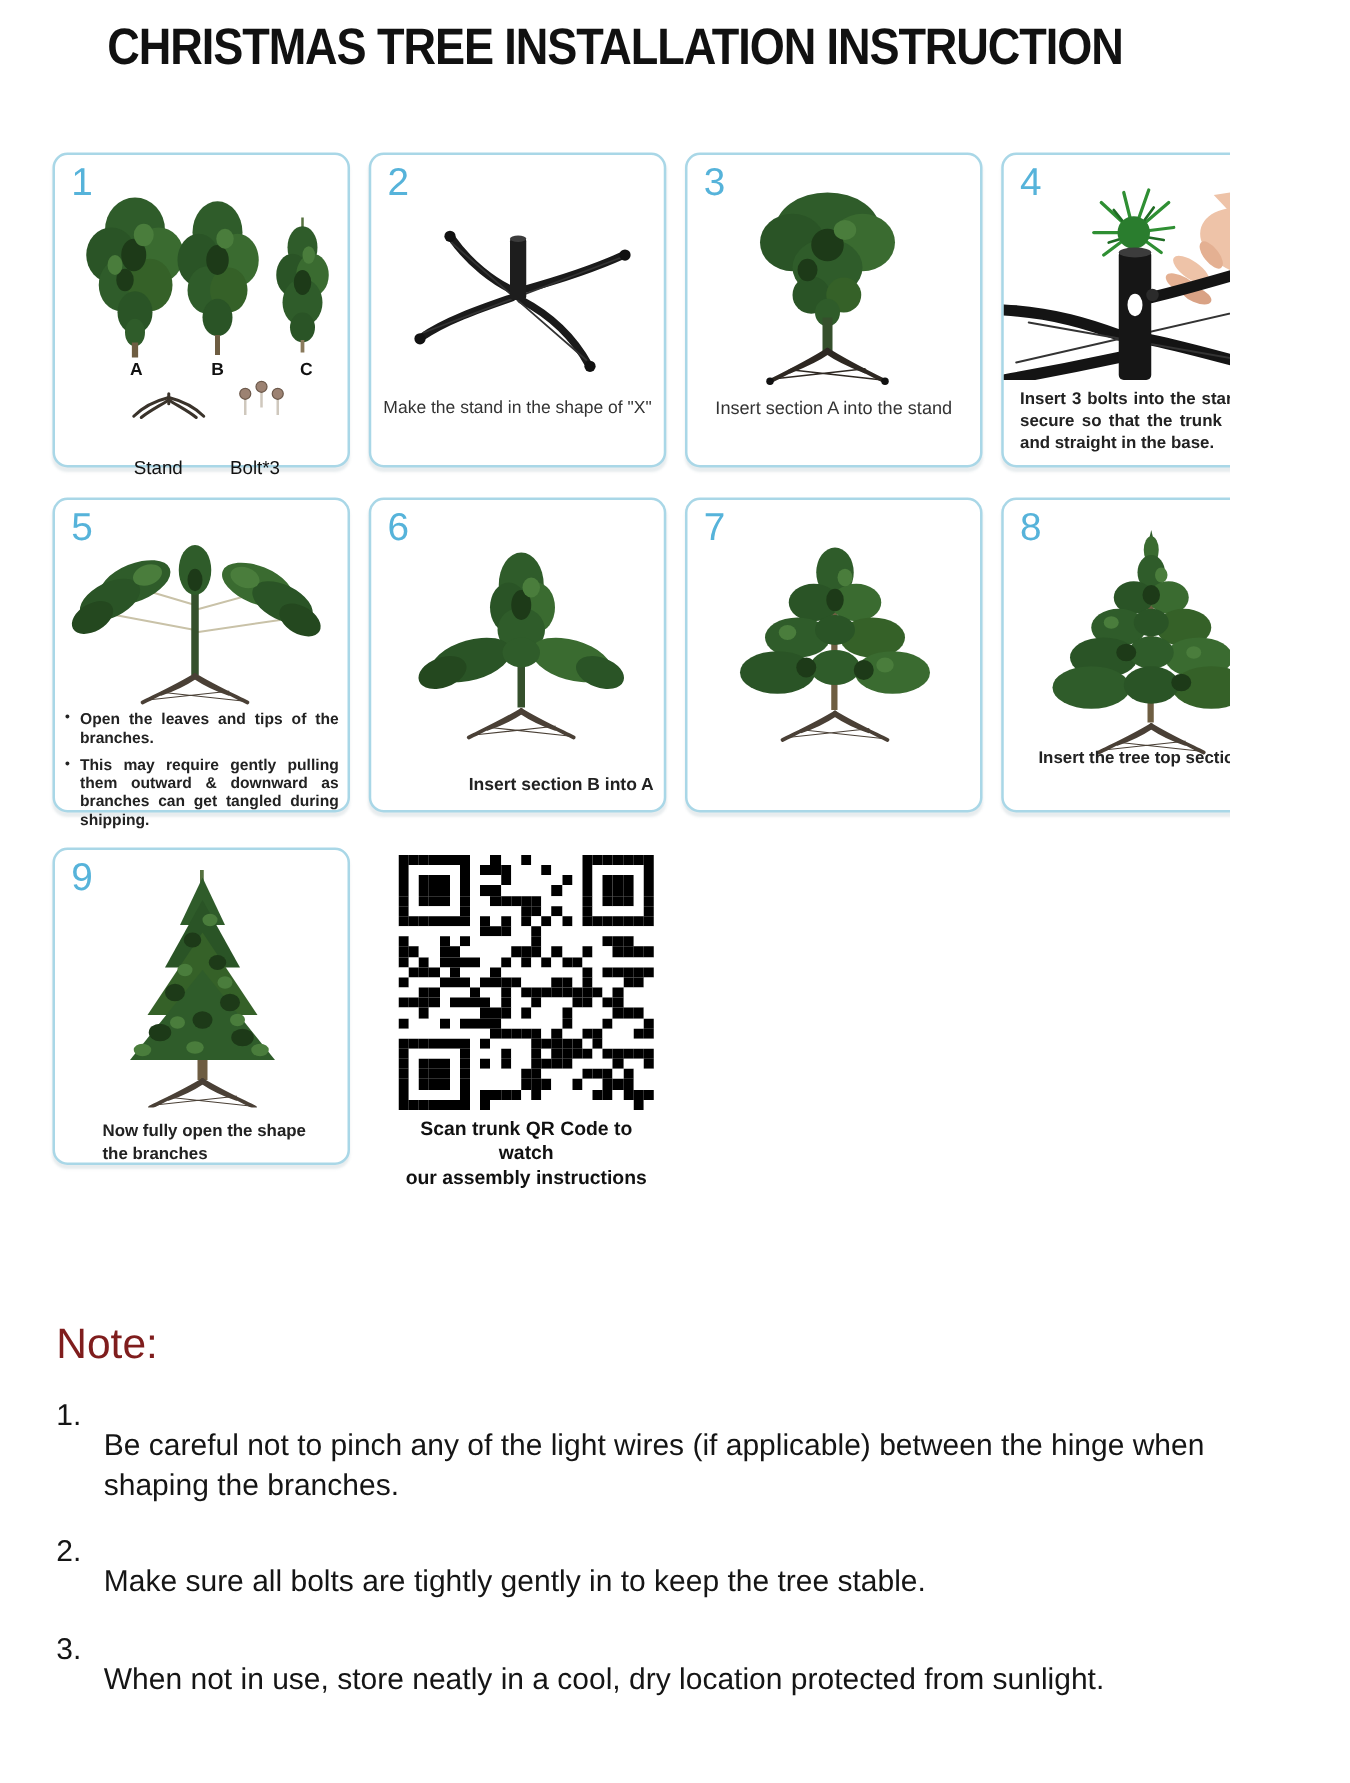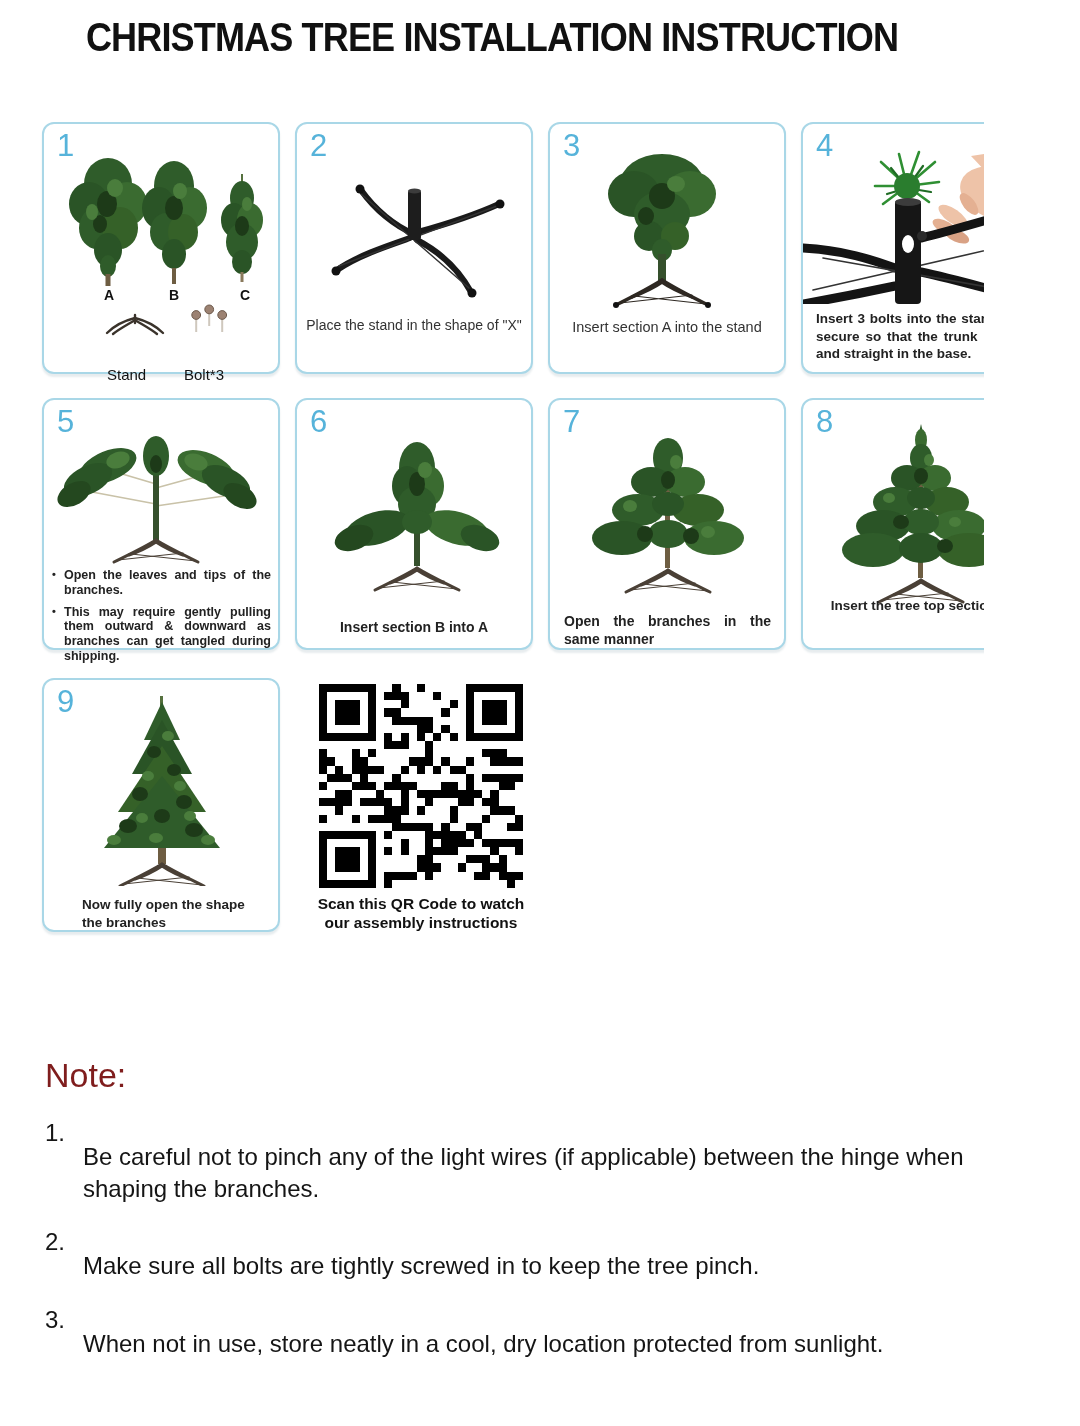--- a/index.html
+++ b/index.html
@@ -127,21 +127,21 @@
         <path d="M64,42 L172,136" stroke-width="1.4" stroke="#333"></path>
         <path d="M42,114 L200,54" stroke-width="1.4" stroke="#333"></path>
       </g>
       <circle cx="63" cy="37" r="4.5" fill="#111"></circle>
       <circle cx="203" cy="52" r="4.5" fill="#111"></circle>
       <circle cx="39" cy="119" r="4.5" fill="#111"></circle>
       <circle cx="175" cy="141" r="4.5" fill="#111"></circle>
       <rect x="111" y="38" width="13" height="50" rx="3" fill="#1d1d1d"></rect>
       <ellipse cx="117.5" cy="39" rx="6.5" ry="2.6" fill="#3c3c3c"></ellipse>
     </svg>
-    <div class="cap center" style="top:192px;">Place the stand in the shape of "X"</div>
+    <div class="cap center" style="top:192px;">Make the stand in the shape of "X"</div>
   </div>
 
   <div class="card" style="left:548px;top:122px;">
     <div class="num">3</div>
     <svg class="art" style="top:18px;height:168px;" viewBox="0 0 234 168">
       <g>
         <ellipse cx="112" cy="42" rx="42" ry="30" fill="#2f5c2a"></ellipse>
         <ellipse cx="84" cy="52" rx="26" ry="23" fill="#2a5426"></ellipse>
         <ellipse cx="140" cy="52" rx="26" ry="23" fill="#3a6b30"></ellipse>
         <ellipse cx="112" cy="72" rx="28" ry="23" fill="#2f5c2a"></ellipse>
@@ -269,21 +269,21 @@
         <ellipse cx="120" cy="94" rx="15" ry="12" fill="#2f5c2a"></ellipse>
       </g>
       <g transform="translate(120,152)" stroke="#4a4036" fill="none" stroke-linecap="round">
         <path d="M0,-12 C-13,-4 -28,3 -42,10" stroke-width="3"></path>
         <path d="M0,-12 C13,-4 28,3 42,10" stroke-width="3"></path>
         <path d="M0,-10 C-9,-4 -18,0 -27,3" stroke-width="3"></path>
         <path d="M0,-10 C9,-4 18,0 27,3" stroke-width="3"></path>
         <path d="M-38,8 L27,1 M-25,2 L40,9" stroke-width="1"></path>
       </g>
     </svg>
-    <div class="cap bold center" style="top:218px;">Insert section B into A</div>
+    <div class="cap bold center" style="top:218px;text-align:right;">Insert section B into A</div>
   </div>
 
   <div class="card" style="left:548px;top:398px;">
     <div class="num">7</div>
     <svg class="art" style="top:22px;height:180px;" viewBox="0 0 234 180">
       <rect x="115" y="36" width="5" height="110" fill="#6e5e42"></rect>
       <g>
         <ellipse cx="118" cy="36" rx="15" ry="20" fill="#2f5c2a"></ellipse>
         <ellipse cx="101" cy="60" rx="20" ry="15" fill="#2a5426"></ellipse>
         <ellipse cx="135" cy="60" rx="20" ry="15" fill="#3a6b30"></ellipse>
@@ -301,21 +301,20 @@
         <ellipse cx="158" cy="110" rx="7" ry="6" fill="#4a7d3c"></ellipse>
       </g>
       <g transform="translate(118,160)" stroke="#4a4036" fill="none" stroke-linecap="round">
         <path d="M0,-12 C-13,-4 -28,3 -42,10" stroke-width="3"></path>
         <path d="M0,-12 C13,-4 28,3 42,10" stroke-width="3"></path>
         <path d="M0,-10 C-9,-4 -18,0 -27,3" stroke-width="3"></path>
         <path d="M0,-10 C9,-4 18,0 27,3" stroke-width="3"></path>
         <path d="M-38,8 L27,1 M-25,2 L40,9" stroke-width="1"></path>
       </g>
     </svg>
-    <div class="cap bold justify" style="top:212px;left:14px;right:13px;">Open the branches in the same manner</div>
   </div>
 
   <div class="card" style="left:801px;top:398px;">
     <div class="num">8</div>
     <svg class="art" style="top:14px;height:190px;" viewBox="0 0 234 190">
       <rect x="115" y="24" width="5" height="140" fill="#6e5e42"></rect>
       <g>
         <polygon points="118,10 110,44 126,44" fill="#2f5c2a"></polygon>
         <ellipse cx="118" cy="26" rx="6" ry="11" fill="#3a6b30"></ellipse>
         <ellipse cx="118" cy="44" rx="11" ry="14" fill="#2f5c2a"></ellipse>
@@ -1009,34 +1008,34 @@
         <div></div>
         <div></div>
         <div></div>
         <div></div>
         <div></div>
         <div></div>
         <div class="on"></div>
         <div></div>
       </div>
     <div class="qrcap">
-      <span style="display:block">Scan this QR Code to watch</span>
+      <span style="display:block">Scan trunk QR Code to watch</span>
       <span style="display:block">our assembly instructions</span>
     </div>
   </div>
 
   <div class="notes">
     <div class="notes-heading">Note:</div>
     <div class="note-item">
       <span class="n">1.</span>
       <span class="t">Be careful not to pinch any of the light wires (if applicable) between the hinge when shaping the branches.</span>
     </div>
     <div class="note-item">
       <span class="n">2.</span>
-      <span class="t">Make sure all bolts are tightly screwed in to keep the tree pinch.</span>
+      <span class="t">Make sure all bolts are tightly gently in to keep the tree stable.</span>
     </div>
     <div class="note-item">
       <span class="n">3.</span>
       <span class="t">When not in use, store neatly in a cool, dry location protected from sunlight.</span>
     </div>
   </div>
 
 </div>
 
 </body></html>

